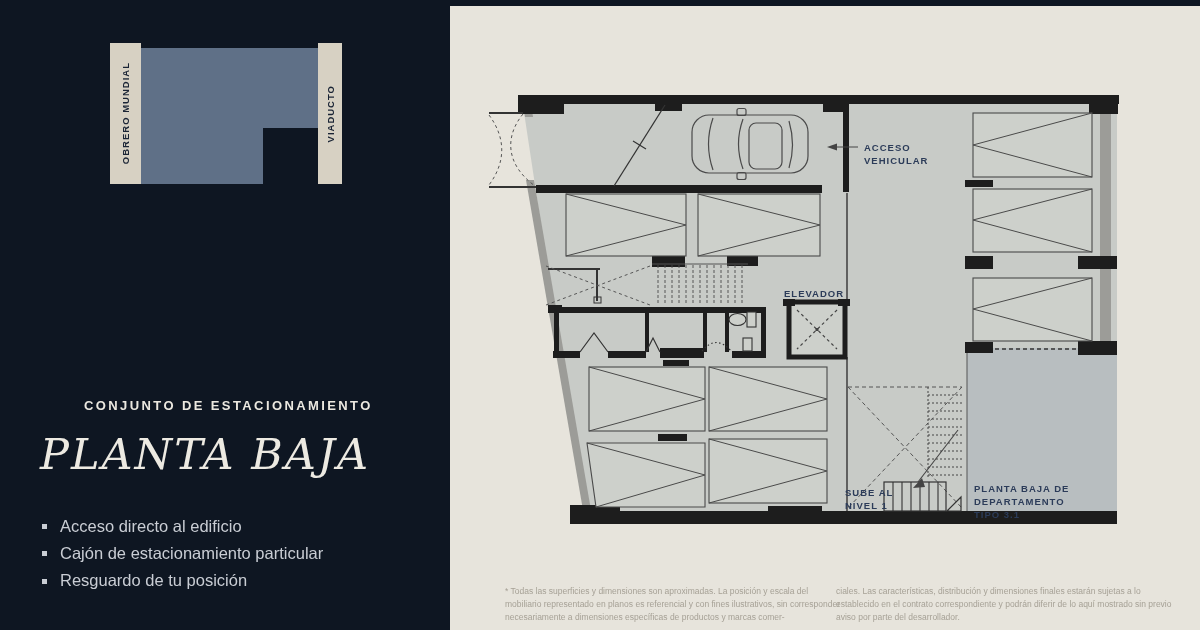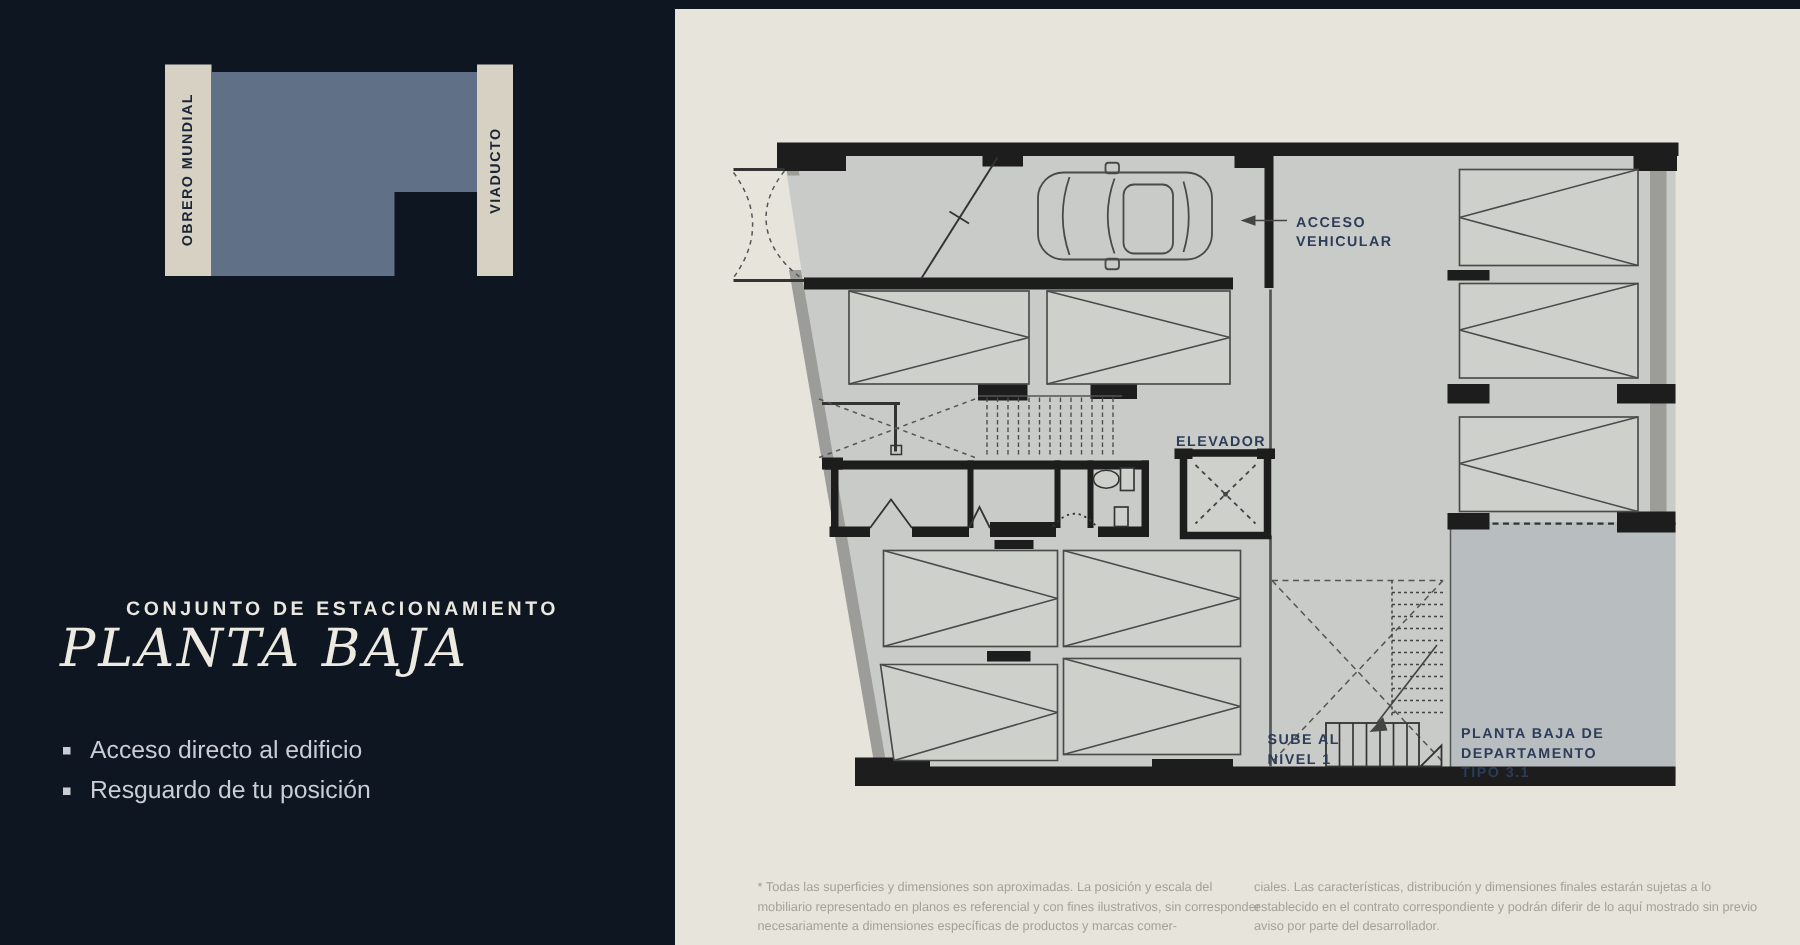--- a/index.html
+++ b/index.html
@@ -34,23 +34,23 @@
     background:#0e1622;
   }
   
   .side-text { position:absolute; left:40px; top:398px; width:400px; }
   .kicker {
     font-size:13px; font-weight:700; letter-spacing:2.4px;
     color:#ebe8e0;
     margin-left:44px;
   }
   .title {
-    margin-top:0;
+    margin-top:16px;
     font-family:"DejaVu Serif", serif; font-style:italic;
-    font-size:35px; font-weight:400; letter-spacing:2px;
+    font-size:43px; font-weight:400; letter-spacing:2px;
     color:#edeae2;
   }
   .features { margin:34px 0 0 2px; padding:0; list-style:none; }
   .features li {
     display:flex; align-items:center; gap:13px;
     font-size:16.5px; color:#c9cdd4; line-height:1.65;
   }
   .sq { width:5px; height:5px; background:#c9cdd4; flex:0 0 auto; }
   
   .plan-svg { position:absolute; left:480px; top:85px; width:650px; height:445px; }
@@ -85,20 +85,24 @@
     </div>
   </div>
 
   <div class="side-text">
     <div class="kicker">CONJUNTO DE ESTACIONAMIENTO</div>
     <div class="title">PLANTA BAJA</div>
     <ul class="features">
       <li>
         <span class="sq"></span>
         <span>Acceso directo al edificio</span>
+      </li>
+      <li>
+        <span class="sq"></span>
+        <span>Cajón de estacionamiento particular</span>
       </li>
       <li>
         <span class="sq"></span>
         <span>Resguardo de tu posición</span>
       </li>
     </ul>
   </div>
 
   <svg class="plan-svg" viewBox="480 85 650 445">
 

